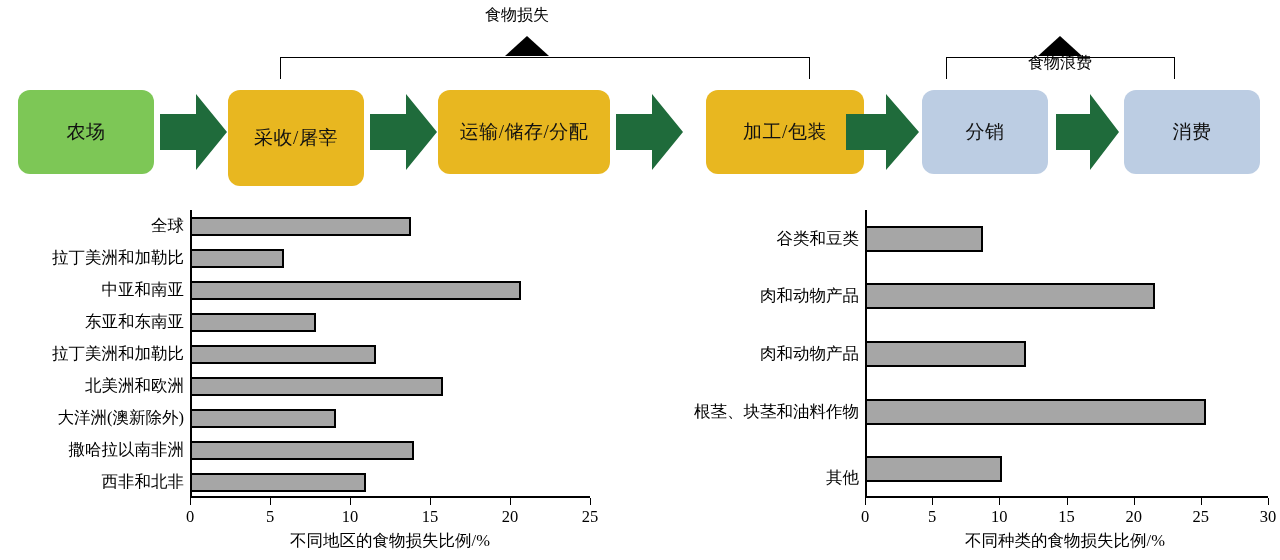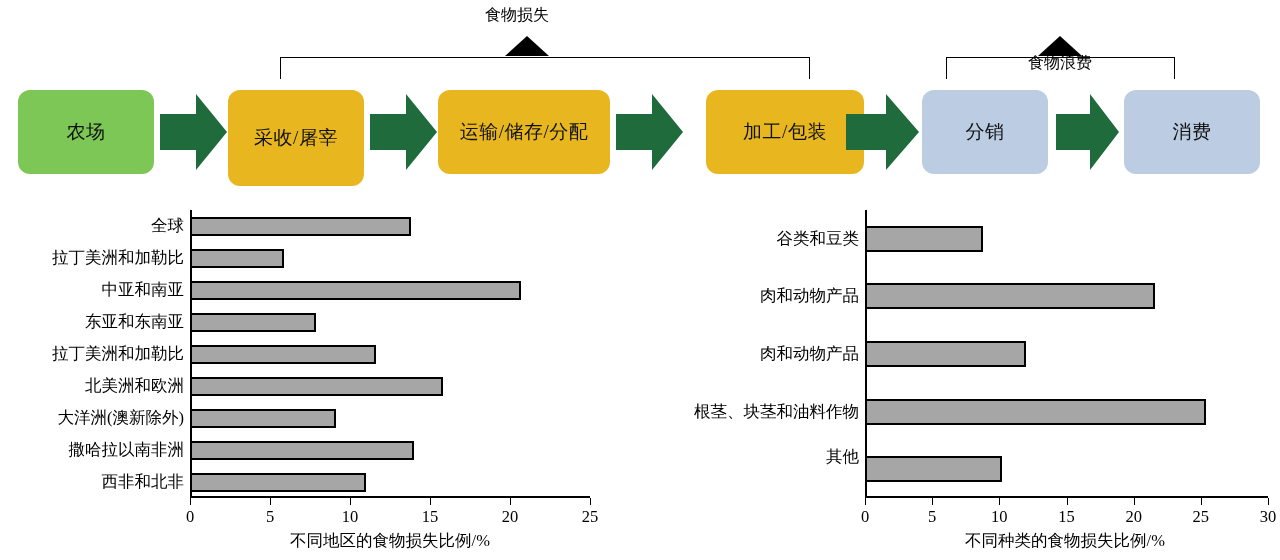--- a/index.html
+++ b/index.html
@@ -168,21 +168,21 @@
         <div class="bar" style="left: 225px; top: 83.4px; width: 290.16px; height: 26px; background: rgb(166, 166, 166);"></div>
         <div class="bar" style="left: 225px; top: 141px; width: 161.2px; height: 26px; background: rgb(166, 166, 166);"></div>
         <div class="bar" style="left: 225px; top: 198.6px; width: 341.207px; height: 26px; background: rgb(166, 166, 166);"></div>
         <div class="bar" style="left: 225px; top: 256.2px; width: 137.02px; height: 26px; background: rgb(166, 166, 166);"></div>
       </div>
     <div id="right-cats">
         <div class="cat-label" style="left: 0px; width: 219px; top: 38.8px;">谷类和豆类</div>
         <div class="cat-label" style="left: 0px; width: 219px; top: 96.4px;">肉和动物产品</div>
         <div class="cat-label" style="left: 0px; width: 219px; top: 154px;">肉和动物产品</div>
         <div class="cat-label" style="left: 0px; width: 219px; top: 211.6px;">根茎、块茎和油料作物</div>
-        <div class="cat-label" style="left: 0px; width: 219px; top: 257px;">其他</div>
+        <div class="cat-label" style="left: 0px; width: 219px; top: 278px;">其他</div>
       </div>
     <div id="right-ticks">
         <div class="tick" style="left: 225px; top: 298px;"></div>
         <div class="tick-label" style="left: 225px; top: 307px;">0</div>
         <div class="tick" style="left: 292.167px; top: 298px;"></div>
         <div class="tick-label" style="left: 292.167px; top: 307px;">5</div>
         <div class="tick" style="left: 359.333px; top: 298px;"></div>
         <div class="tick-label" style="left: 359.333px; top: 307px;">10</div>
         <div class="tick" style="left: 426.5px; top: 298px;"></div>
         <div class="tick-label" style="left: 426.5px; top: 307px;">15</div>

